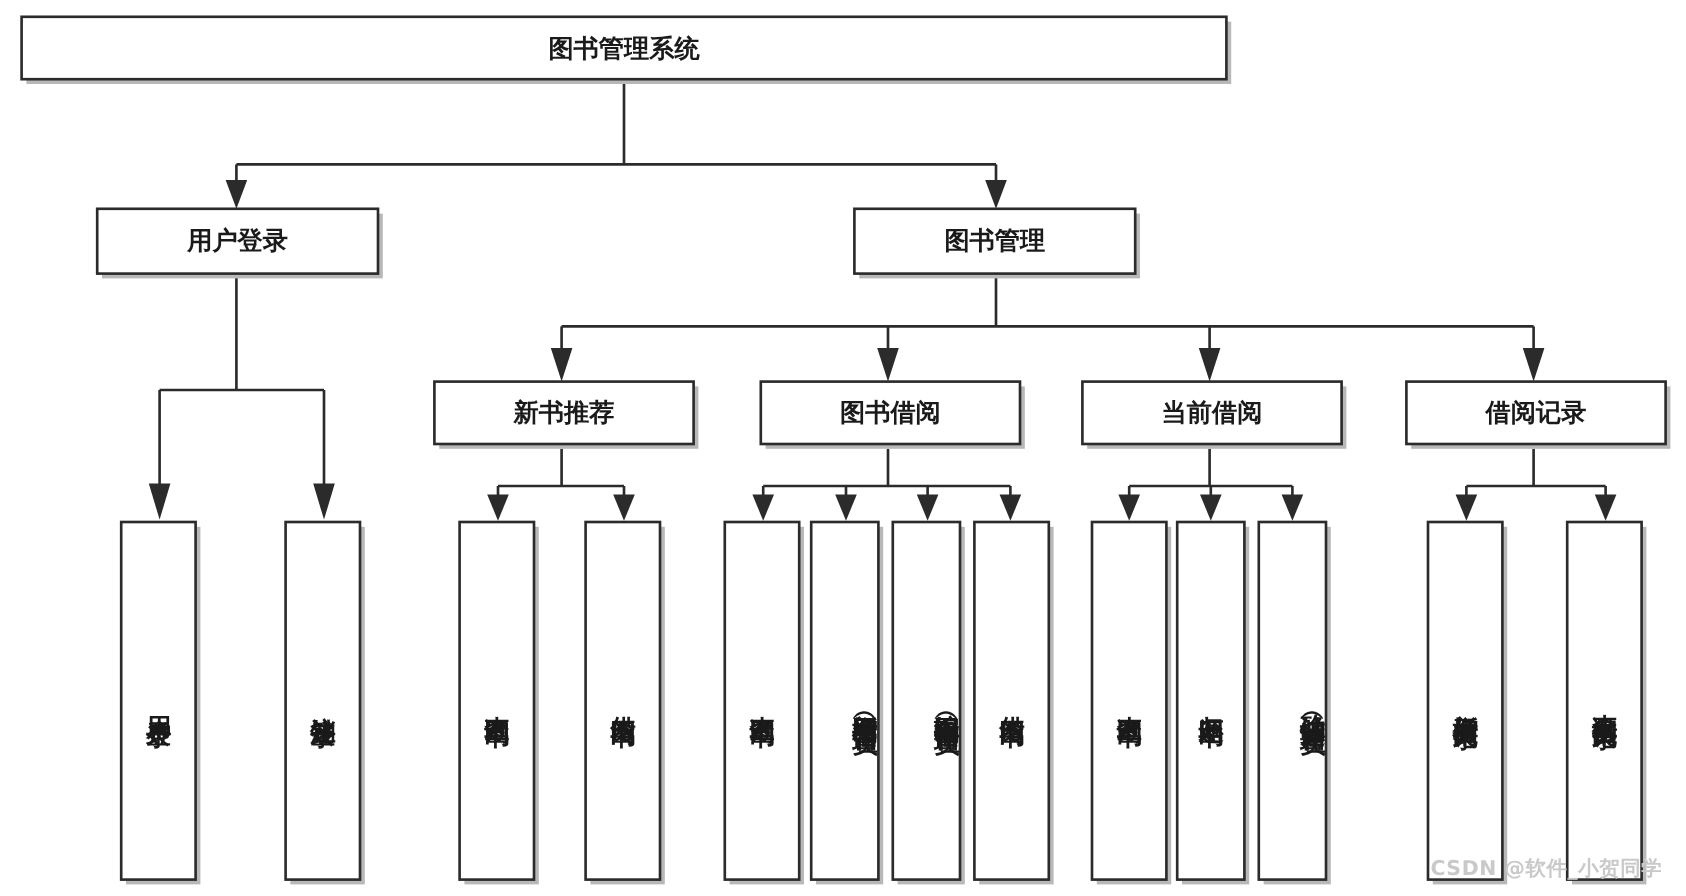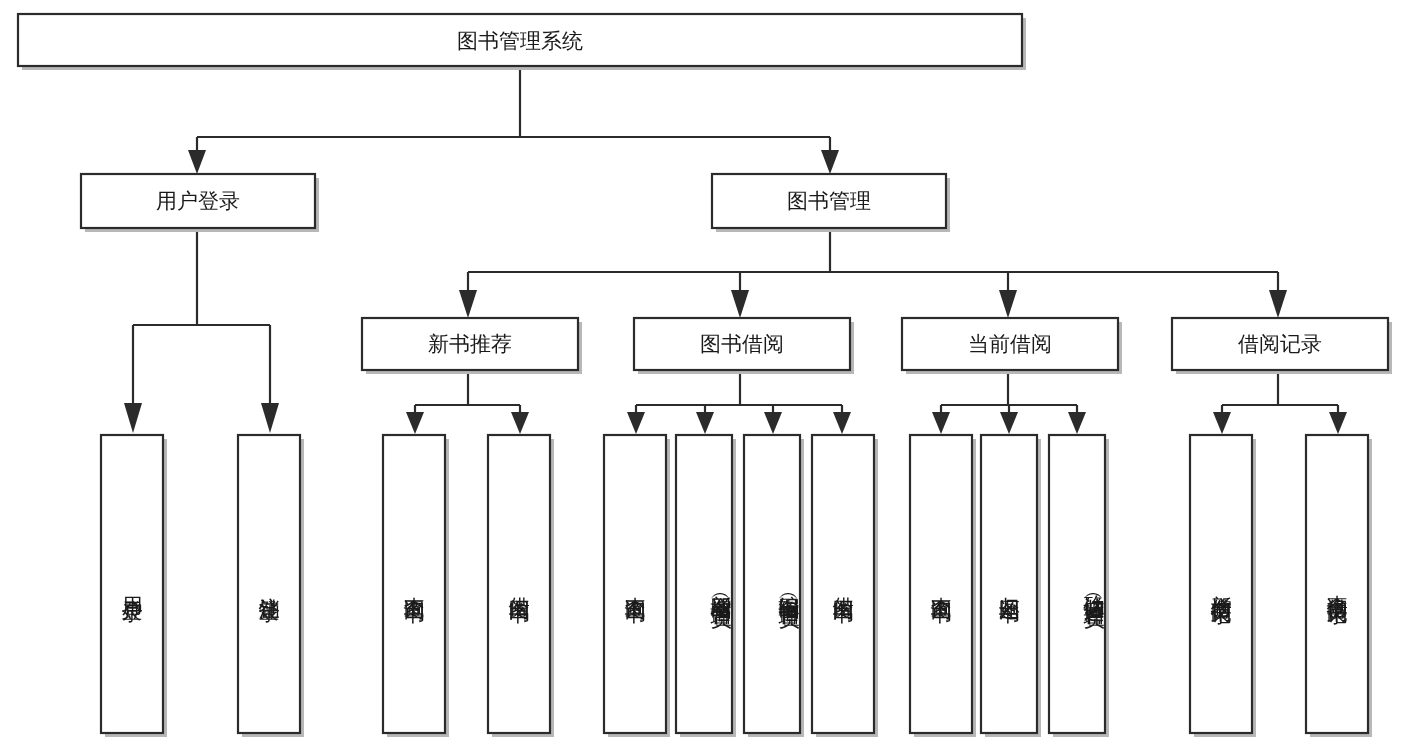--- a/index.html
+++ b/index.html
@@ -11,20 +11,21 @@
     width: 1405px;
     height: 747px;
     font-family: "DejaVu Sans", "Liberation Sans", sans-serif;
     overflow: hidden;
     position: relative;
   }
   #diagram-root {
     position: relative;
     width: 1405px;
     height: 747px;
+    font-weight: bold;
   }
   svg.diagram-canvas {
     position: absolute;
     top: 0;
     left: 0;
     width: 1405px;
     height: 747px;
     display: block;
   }
   .node-box {
@@ -249,14 +250,15 @@
   <div class="node-label-v" style="left:910px; top:435px; width:62px; height:298px;">查询图书</div>
 
   <div class="node-label-v" style="left:981px; top:435px; width:56px; height:298px;">归还图书</div>
 
   <div class="node-label-v" style="left:1049px; top:441px; width:56px; height:292px; align-items:flex-start;">确认归还（管理员）</div>
 
   <div class="node-label-v" style="left:1190px; top:435px; width:62px; height:298px;">新增借阅记录</div>
 
   <div class="node-label-v" style="left:1306px; top:435px; width:62px; height:298px;">查询借阅记录</div>
 
+  <div class="watermark" style="left:1192px; top:712px;">CSDN @软件_小贺同学</div>
 
 </div>
 
 </body></html>

